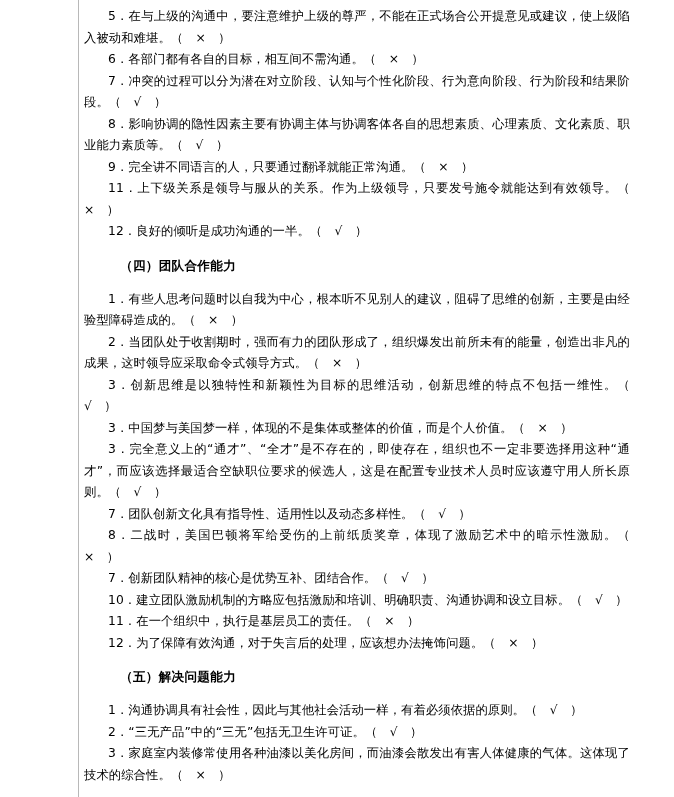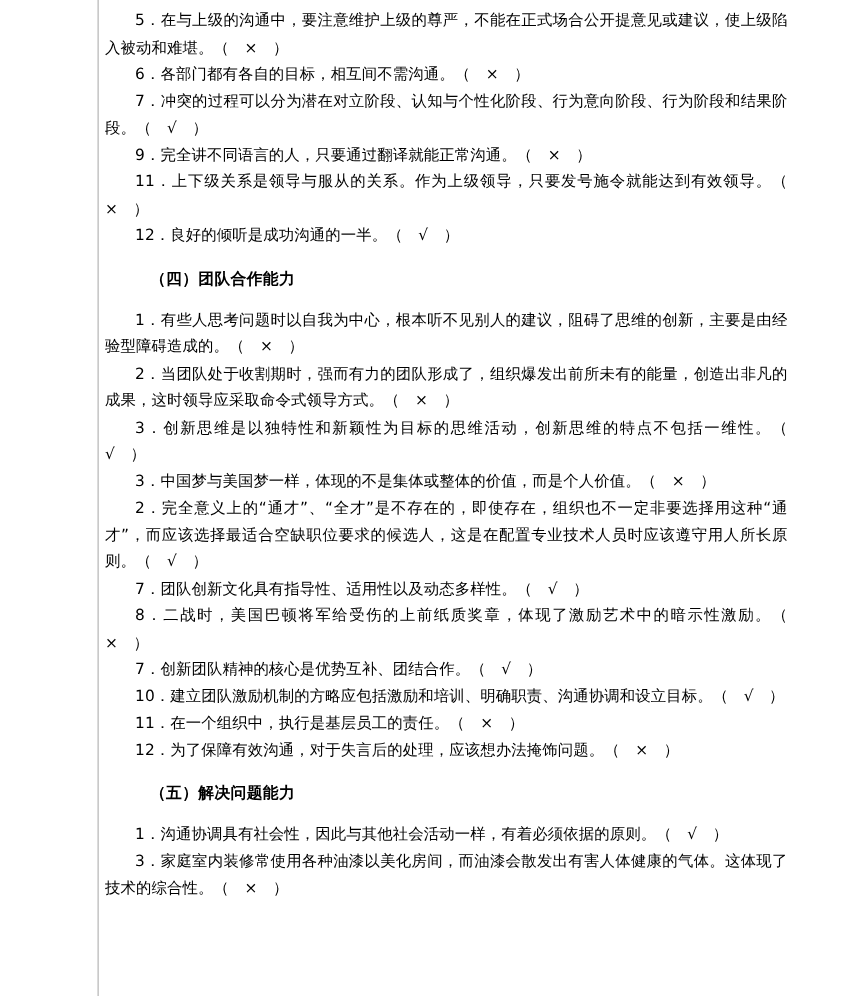--- a/index.html
+++ b/index.html
@@ -49,32 +49,34 @@
 </style>
 </head>
 <body>
 
 <div class="page">
   <div class="line-left"></div>
   <div id="content">
       <p class="q">5．在与上级的沟通中，要注意维护上级的尊严，不能在正式场合公开提意见或建议，使上级陷入被动和难堪。（　×　）</p>
       <p class="q">6．各部门都有各自的目标，相互间不需沟通。（　×　）</p>
       <p class="q">7．冲突的过程可以分为潜在对立阶段、认知与个性化阶段、行为意向阶段、行为阶段和结果阶段。（　√　）</p>
+      <p class="q">8．影响协调的隐性因素主要有协调主体与协调客体各自的思想素质、心理素质、文化素质、职业能力素质等。（　√　）</p>
       <p class="q">9．完全讲不同语言的人，只要通过翻译就能正常沟通。（　×　）</p>
       <p class="q">11．上下级关系是领导与服从的关系。作为上级领导，只要发号施令就能达到有效领导。（　×　）</p>
       <p class="q">12．良好的倾听是成功沟通的一半。（　√　）</p>
       <p class="sec">（四）团队合作能力</p>
       <p class="q">1．有些人思考问题时以自我为中心，根本听不见别人的建议，阻碍了思维的创新，主要是由经验型障碍造成的。（　×　）</p>
       <p class="q">2．当团队处于收割期时，强而有力的团队形成了，组织爆发出前所未有的能量，创造出非凡的成果，这时领导应采取命令式领导方式。（　×　）</p>
       <p class="q">3．创新思维是以独特性和新颖性为目标的思维活动，创新思维的特点不包括一维性。（　√　）</p>
       <p class="q">3．中国梦与美国梦一样，体现的不是集体或整体的价值，而是个人价值。（　×　）</p>
-      <p class="q">2．完全意义上的“通才”、“全才”是不存在的，即使存在，组织也不一定非要选择用这种“通才”，而应该选择最适合空缺职位要求的候选人，这是在配置专业技术人员时应该遵守用人所长原则。（　√　）</p>
+      <p class="q">3．完全意义上的“通才”、“全才”是不存在的，即使存在，组织也不一定非要选择用这种“通才”，而应该选择最适合空缺职位要求的候选人，这是在配置专业技术人员时应该遵守用人所长原则。（　√　）</p>
       <p class="q">7．团队创新文化具有指导性、适用性以及动态多样性。（　√　）</p>
       <p class="q">8．二战时，美国巴顿将军给受伤的上前纸质奖章，体现了激励艺术中的暗示性激励。（　×　）</p>
       <p class="q">7．创新团队精神的核心是优势互补、团结合作。（　√　）</p>
       <p class="q">10．建立团队激励机制的方略应包括激励和培训、明确职责、沟通协调和设立目标。（　√　）</p>
       <p class="q">11．在一个组织中，执行是基层员工的责任。（　×　）</p>
       <p class="q">12．为了保障有效沟通，对于失言后的处理，应该想办法掩饰问题。（　×　）</p>
       <p class="sec">（五）解决问题能力</p>
       <p class="q">1．沟通协调具有社会性，因此与其他社会活动一样，有着必须依据的原则。（　√　）</p>
+      <p class="q">2．“三无产品”中的“三无”包括无卫生许可证。（　√　）</p>
       <p class="q">3．家庭室内装修常使用各种油漆以美化房间，而油漆会散发出有害人体健康的气体。这体现了技术的综合性。（　×　）</p>
     </div>
 </div>
 
 </body></html>

